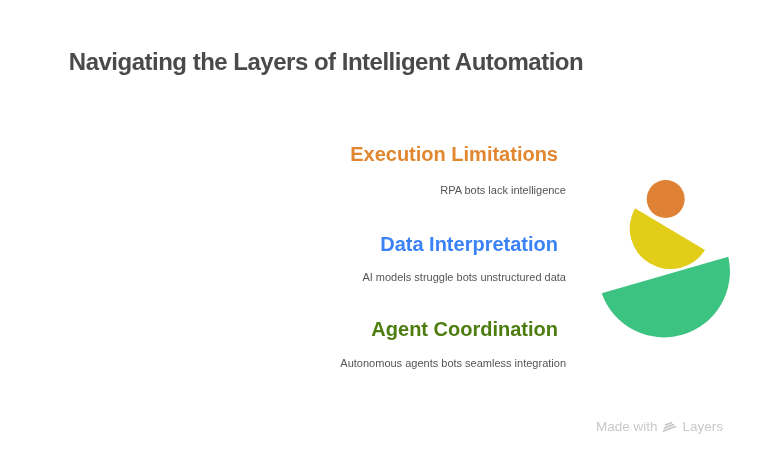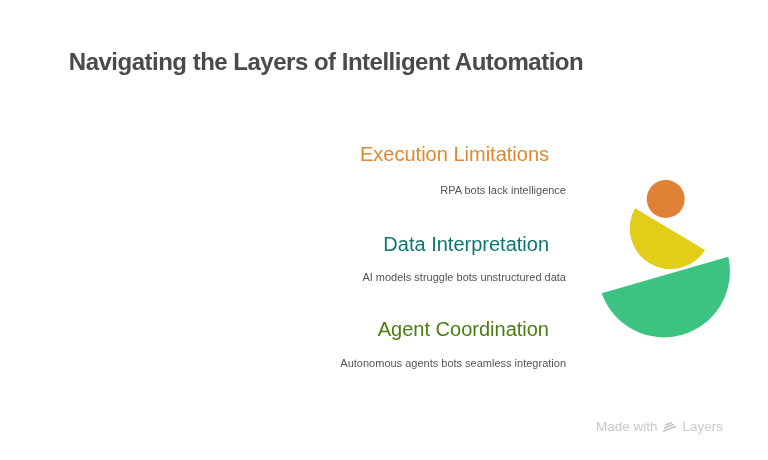--- a/index.html
+++ b/index.html
@@ -30,24 +30,24 @@
   .layers-list {
     position: absolute;
     top: 0;
     right: 202px;
     width: 480px;
     height: 460px;
     text-align: right;
   }
   .layer-heading {
     position: absolute;
-    right: 17px;
+    right: 8px;
     width: 480px;
     font-size: 20px;
-    font-weight: normal;
+    font-weight: bold;
     line-height: 24px;
     white-space: nowrap;
   }
   .layer-desc {
     position: absolute;
     right: 0;
     width: 480px;
     font-size: 11px;
     font-weight: normal;
     color: #555555;
@@ -90,21 +90,21 @@
 
 <div class="canvas">
 
   <div class="page-title" style="color: rgb(74, 74, 74);">Navigating the Layers of Intelligent Automation</div>
 
   <div class="layers-list">
 
     <div class="layer-heading h-1" style="color: rgb(224, 135, 47);">Execution Limitations</div>
     <div class="layer-desc d-1">RPA bots lack intelligence</div>
 
-    <div class="layer-heading h-2" style="color: #0f766e;">Data Interpretation</div>
+    <div class="layer-heading h-2" style="color: #3b82f6;">Data Interpretation</div>
     <div class="layer-desc d-2">AI models struggle bots unstructured data</div>
 
     <div class="layer-heading h-3" style="color: #4d7c0f;">Agent Coordination</div>
     <div class="layer-desc d-3">Autonomous agents bots seamless integration</div>
 
   </div>
 
   <svg class="stack-graphic" viewBox="595 175 140 170" xmlns="http://www.w3.org/2000/svg">
     <path d="M 601.7 293.3 A 66 66 0 0 0 728.3 256.7 Z" fill="#3DC381"></path>
     <path d="M 635 208.3 A 40.75 40.75 0 0 0 705 250 Z" fill="#E2CE19"></path>

